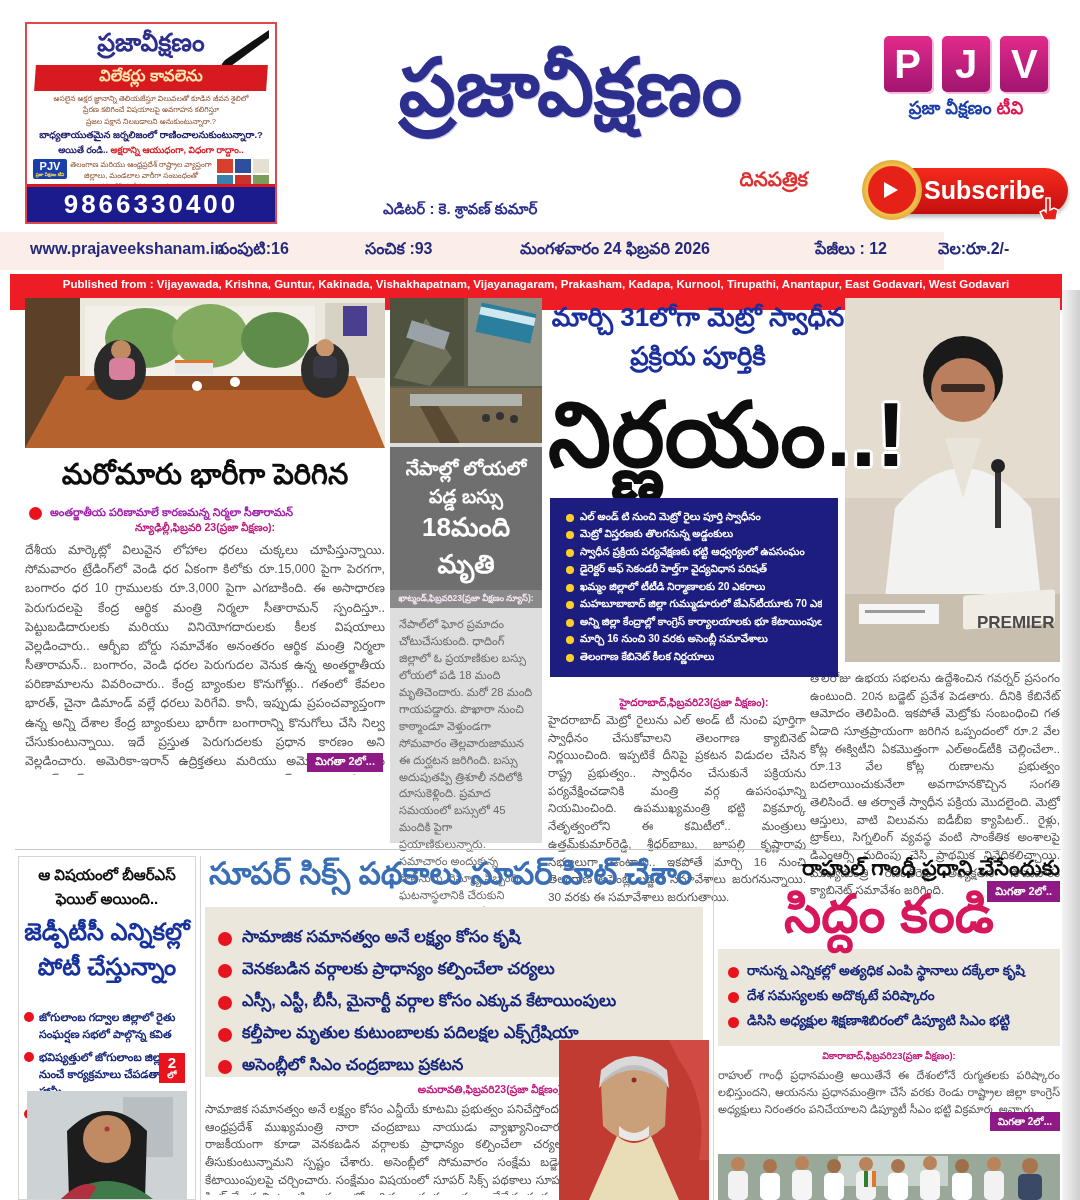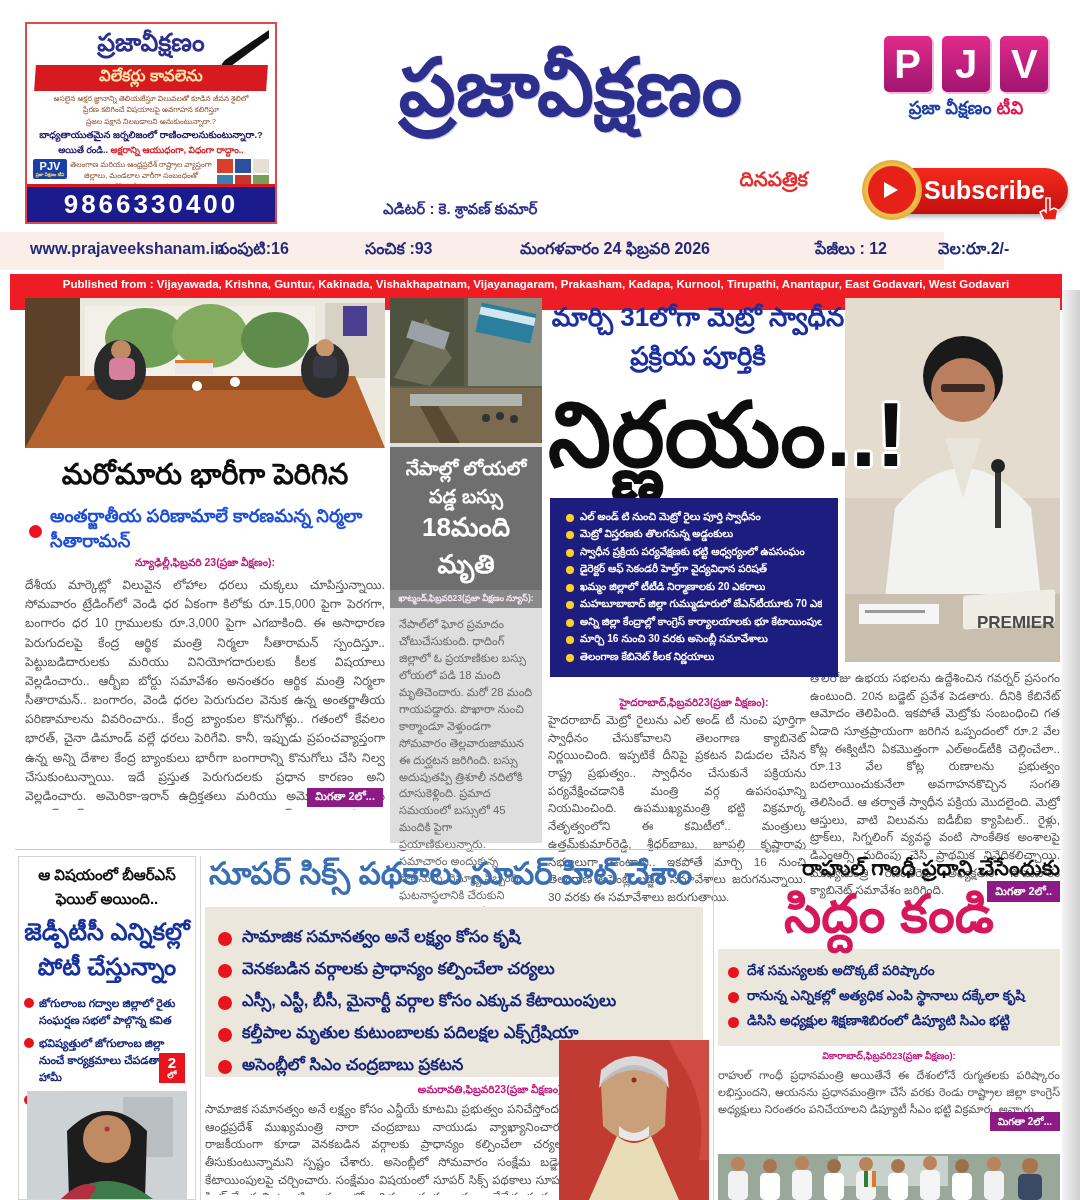--- a/index.html
+++ b/index.html
@@ -66,21 +66,21 @@
   .dot { border-radius:50%; flex:none; }
   .red-dot { background:#e8131c; }
   .yellow-dot { background:#ffd028; }
   .outline-w { text-shadow:-2px -2px 0 #fff,2px -2px 0 #fff,-2px 2px 0 #fff,2px 2px 0 #fff,-3px 0 0 #fff,3px 0 0 #fff,0 -3px 0 #fff,0 3px 0 #fff; }
 
   
   .gold { left:25px; top:298px; width:360px; }
   .gold-kicker { margin-top:6px; font-size:29px; font-weight:bold; color:#0e0e0e; text-align:center; }
   .gold-headline { font-size:47px; font-weight:bold; color:#e8131c; text-align:center; line-height:1.2; }
   .gold-sub { display:flex; align-items:center; gap:8px; margin-top:8px; padding-left:4px; }
-  .gold-sub .txt { color:#1d4ed8; font-weight:bold; font-size:18px; }
+  .gold-sub .txt { color:#a21caf; font-weight:bold; font-size:11px; }
   .gold-body { margin-top:5px; font-size:12.3px; line-height:1.56; height:234px; overflow:hidden; position:relative; }
   .gold .more-tag { position:absolute; right:2px; bottom:3px; }
 
   
   .nepal { left:390px; top:298px; width:152px; height:545px; background:#dedede; }
   .nepal-headbox { background:#6f6f6f; color:#fff; text-align:center; padding:8px 2px 4px; }
   .nh1 { font-size:19px; font-weight:bold; line-height:1.45; }
   .nh3 { font-size:26px; font-weight:bold; margin-top:2px; }
   .nepal-dateline { text-align:center; font-size:8.5px; font-weight:bold; color:#f7e8f3; background:#8a8a8a; padding:3px 0; }
   .nepal-body { padding:8px 9px; font-size:11.3px; color:#686868; line-height:1.5; }
@@ -98,21 +98,21 @@
   .metro-body2 { position:absolute; left:262px; top:372px; width:250px; font-size:11.8px; line-height:1.5; }
   .metro .more-tag { position:absolute; right:0; bottom:-2px; }
 
   .hdivider { left:15px; top:849px; width:1046px; height:0; border-top:1px solid #c9c9c9; }
   .vdivider { width:0; border-left:1px solid #d5d5d5; }
 
   
   .brs { left:18px; top:856px; width:178px; height:344px; border:1px solid #d5d5d5; padding:6px 5px; }
   .brs-kicker { font-size:15px; font-weight:bold; color:#101010; text-align:center; line-height:1.6; }
   .brs-headline { font-size:24px; font-weight:bold; color:#1633a0; text-align:center; line-height:1.45; margin-top:4px; }
-  .brs-bullets { margin-top:10px; }
+  .brs-bullets { margin-top:24px; }
   .brs-bullets .row { display:flex; gap:5px; margin-bottom:6px; }
   .brs-bullets .txt { color:#15267d; font-size:11px; font-weight:bold; line-height:1.55; }
   .brs-tag { position:absolute; right:10px; bottom:116px; width:26px; background:#e8131c; color:#fff; text-align:center; font-weight:bold; line-height:1.1; padding:2px 0; }
   .brs-tag .n { font-size:15px; display:block; } .brs-tag .lo { font-size:9px; display:block; }
   .brs-photo { position:absolute; left:8px; bottom:0; width:160px; height:108px; }
 
   
   .supersix { left:205px; top:856px; width:506px; height:344px; }
   .ss-headline { font-size:31px; font-weight:bold; color:#3a6fb5; padding-left:4px; white-space:nowrap; }
   .ss-box { margin-top:8px; background:#ece7dc; padding:11px 13px; width:498px; height:170px; }
@@ -418,25 +418,25 @@
       <path d="M60 86 Q75 100 90 86 L90 96 Q75 106 60 96 Z" fill="#e8e8e8"></path>
     </svg>
   </div>
 
   <div class="abs rahul">
     <div class="rh-kicker">రాహుల్ గాంధీ ప్రధాని చేసేందుకు</div>
     <div class="rh-headline">సిద్దం కండి</div>
     <div class="rh-box">
       <div class="row">
           <span class="dot red-dot" style="width:11px;height:11px;"></span>
+          <span class="txt">రానున్న ఎన్నికల్లో అత్యధిక ఎంపి స్థానాలు దక్కేలా కృషి</span>
+        </div>
+      <div class="row">
+          <span class="dot red-dot" style="width:11px;height:11px;"></span>
           <span class="txt">దేశ సమస్యలకు అదొక్కటే పరిష్కారం</span>
-        </div>
-      <div class="row">
-          <span class="dot red-dot" style="width:11px;height:11px;"></span>
-          <span class="txt">రానున్న ఎన్నికల్లో అత్యధిక ఎంపి స్థానాలు దక్కేలా కృషి</span>
         </div>
       <div class="row">
           <span class="dot red-dot" style="width:11px;height:11px;"></span>
           <span class="txt">డిసిసి అధ్యక్షుల శిక్షణాశిబిరంలో డిప్యూటి సిఎం భట్టి</span>
         </div>
     </div>
     <div class="dateline rh-dateline">వికారాబాద్,ఫిబ్రవరి23(ప్రజా వీక్షణం):</div>
     <div class="rh-body bodytext">
       <span>రాహుల్ గాంధీ ప్రధానమంత్రి అయితేనే ఈ దేశంలోనే రుగ్మతలకు పరిష్కారం లభిస్తుందని, ఆయనను ప్రధానమంత్రిగా చేసే వరకు రెండు రాష్ట్రాల జిల్లా కాంగ్రెస్ అధ్యక్షులు నిరంతరం పనిచేయాలని డిప్యూటీ సీఎం భట్టి విక్రమార్క అన్నారు.</span>
       <span class="more-tag">మిగతా 2లో...</span>

